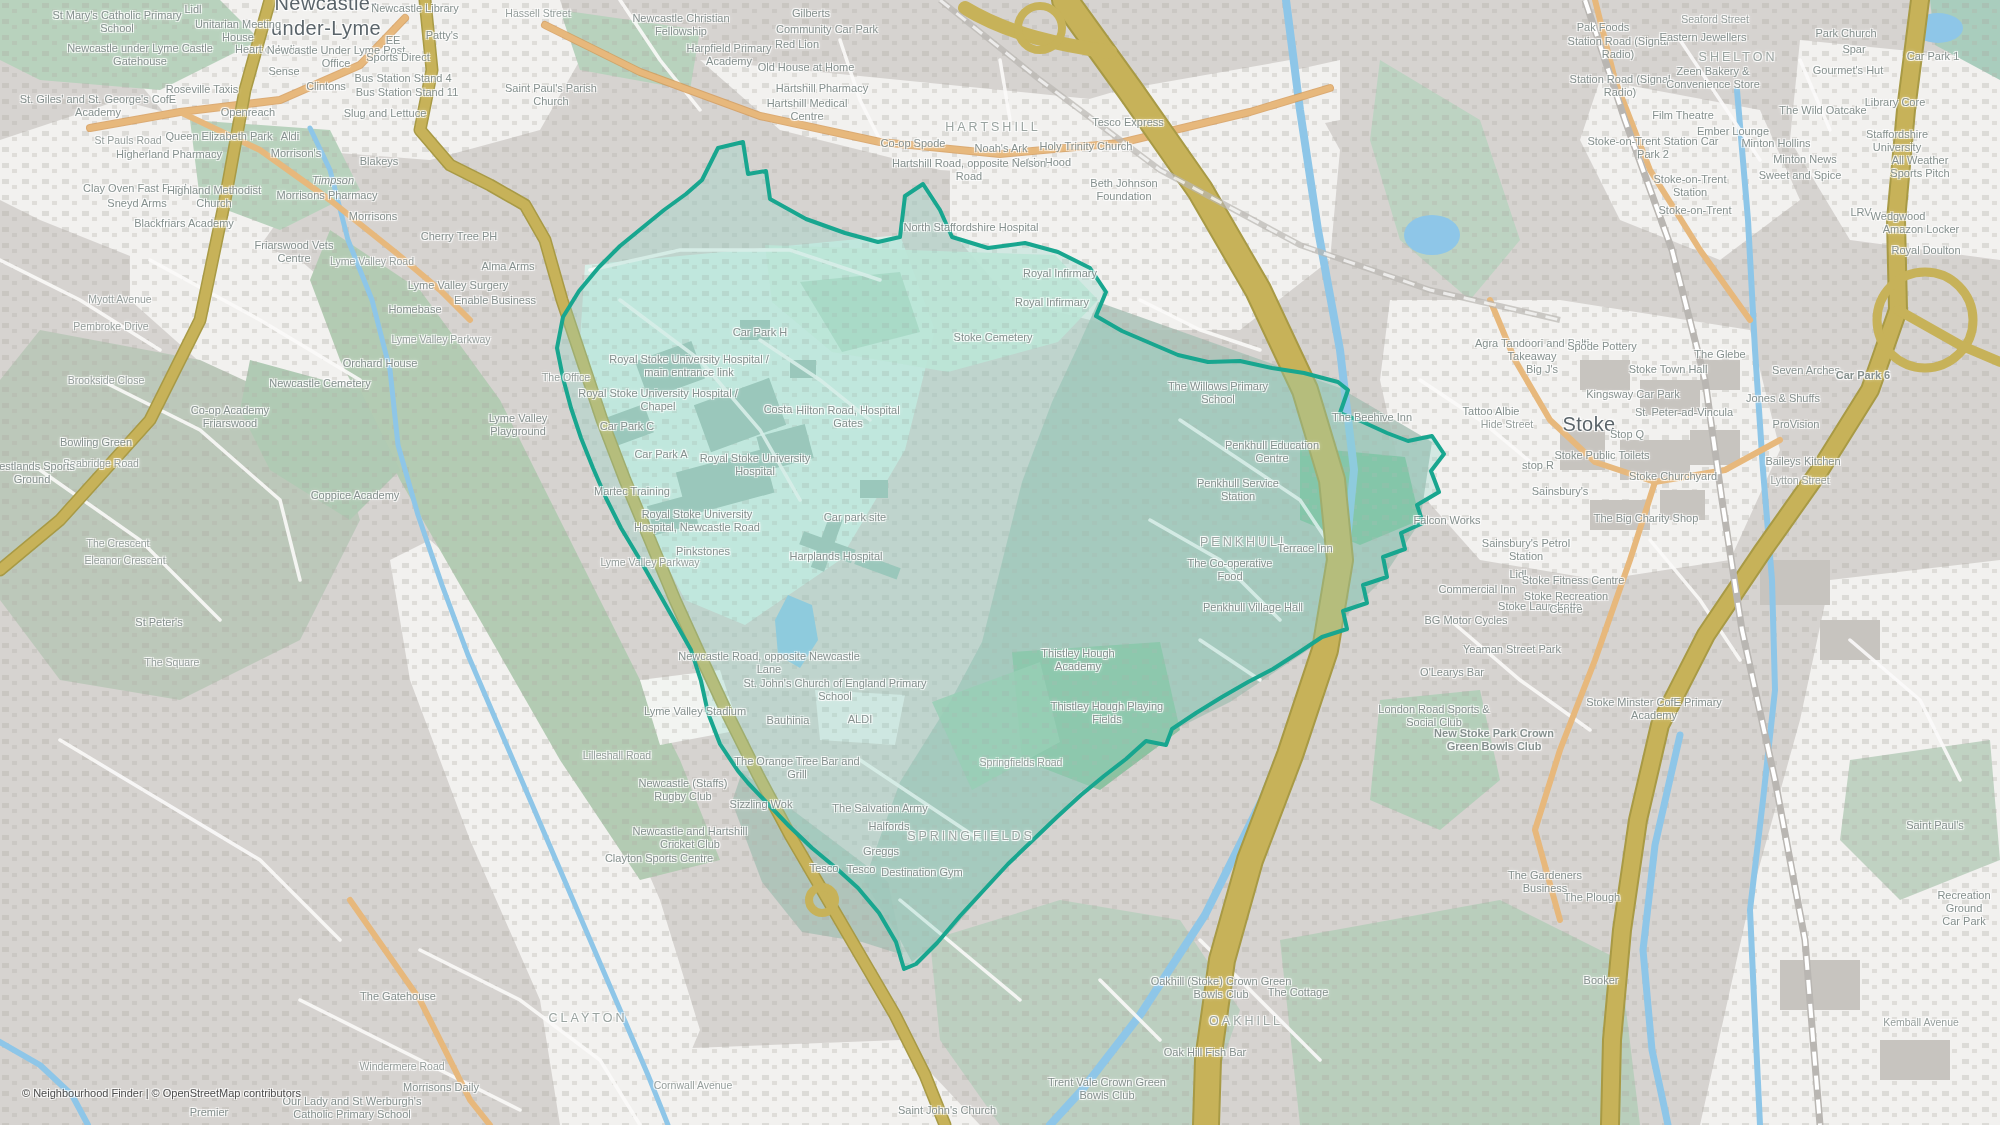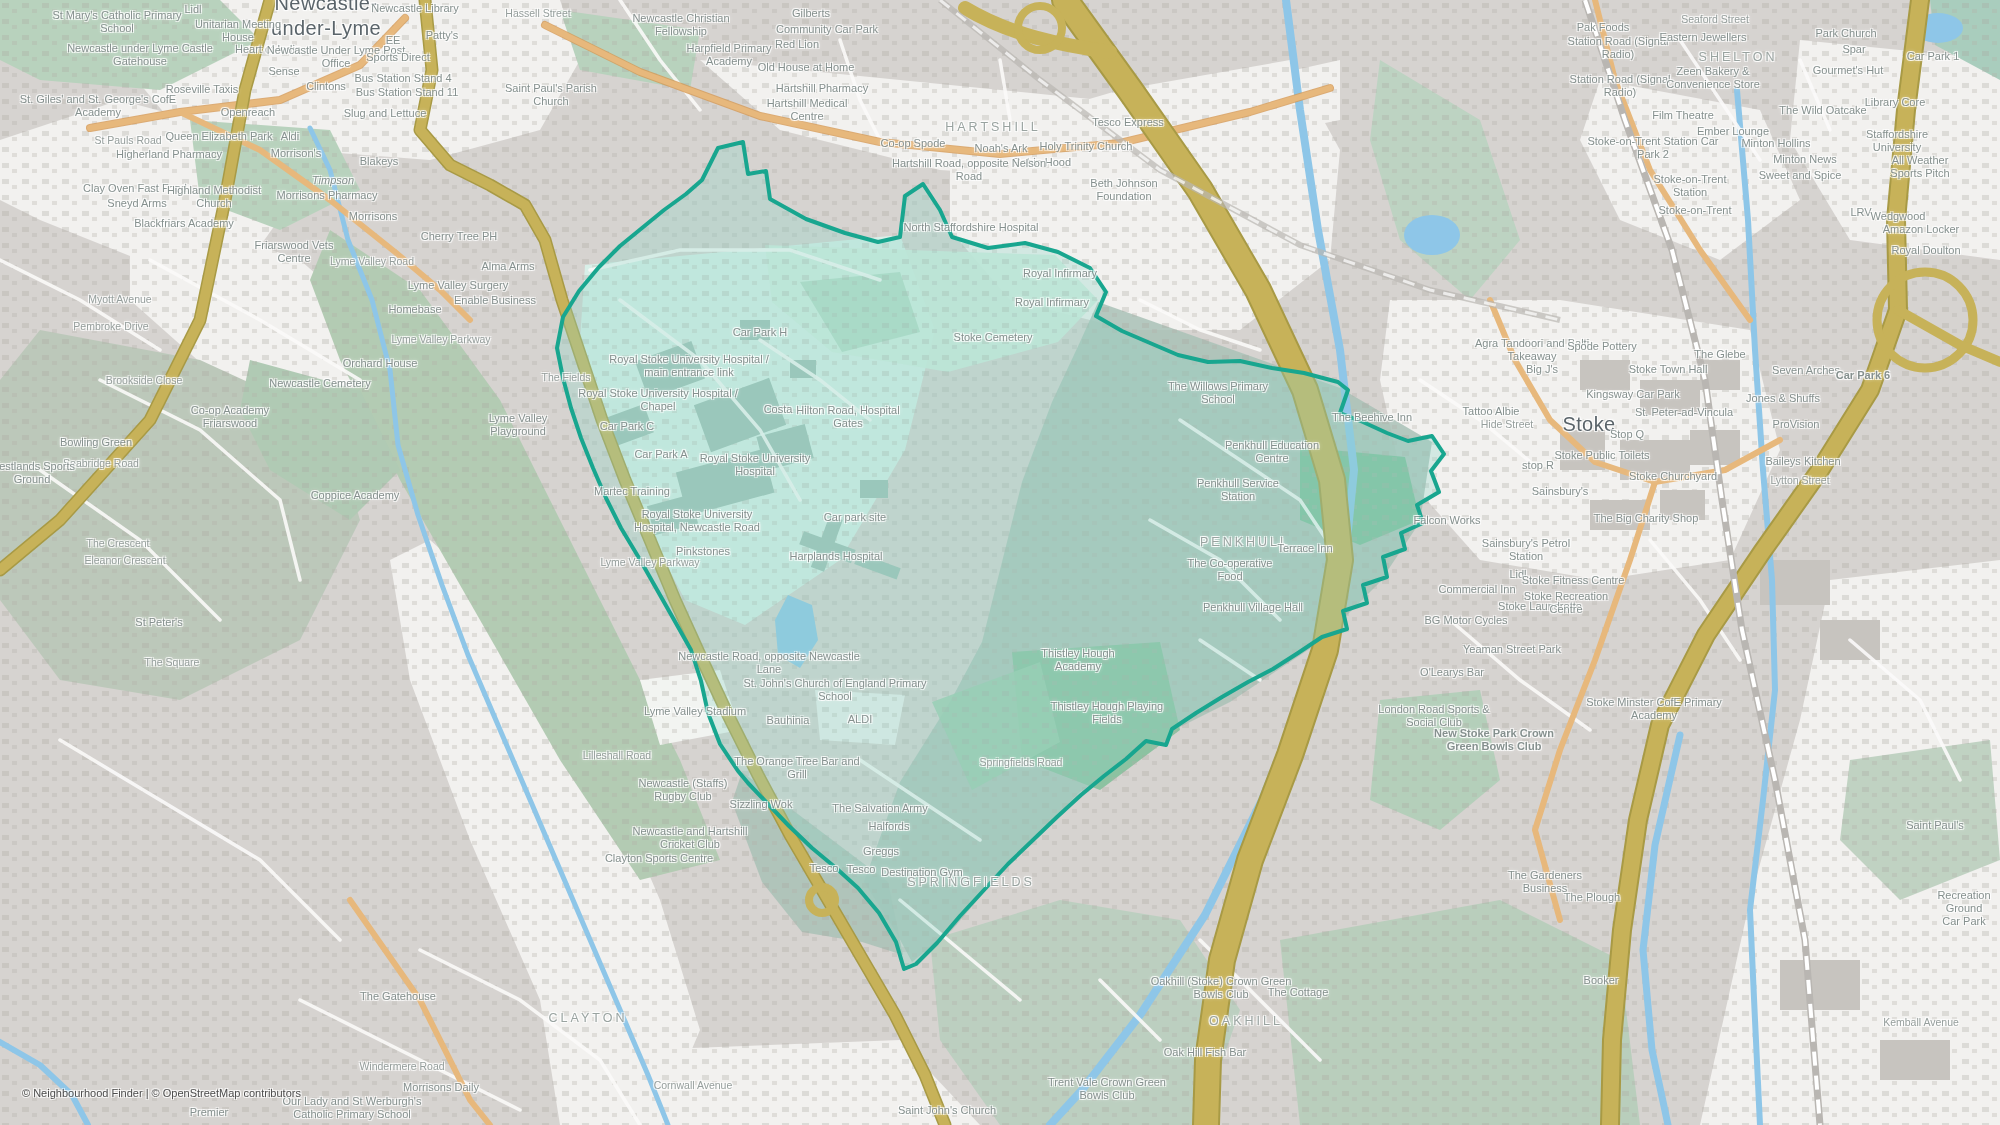--- a/index.html
+++ b/index.html
@@ -192,21 +192,21 @@
 
     <polygon points="718,148 743,142 748,174 766,171 770,199 806,219 845,233 878,242 900,237 905,196 923,184 940,210 952,237 988,248 1025,243 1058,252 1090,268 1106,292 1096,316 1122,331 1150,343 1178,355 1208,362 1240,361 1272,368 1304,373 1338,382 1348,390 1340,413 1363,422 1387,433 1408,441 1432,436 1444,454 1431,471 1439,492 1417,505 1423,523 1401,533 1405,549 1383,557 1387,577 1363,585 1367,603 1343,611 1347,629 1322,637 1298,653 1273,669 1248,682 1222,697 1196,713 1172,729 1166,745 1146,741 1126,759 1104,776 1081,795 1057,817 1033,840 1008,864 984,890 960,916 937,943 916,964 904,969 896,942 879,913 858,888 836,868 812,848 789,826 767,803 748,783 738,771 720,744 708,713 701,681 691,650 673,618 656,588 639,558 621,528 606,498 593,468 581,438 571,408 563,378 557,348 563,317 579,291 599,267 620,246 642,228 664,210 686,194 702,180" style="fill:var(--c-boundary-fill); stroke:var(--c-boundary)" stroke-width="4" stroke-linejoin="round"></polygon>
   </svg>
 
   <div id="label-layer">
       <div class="lbl city" style="left: 326px; top: 16px; max-width: 130px;">Newcastle-under-Lyme</div>
       <div class="lbl city" style="left: 1589px; top: 424px;">Stoke</div>
       <div class="lbl area" style="left: 993px; top: 127px;">HARTSHILL</div>
       <div class="lbl area" style="left: 1738px; top: 57px;">SHELTON</div>
       <div class="lbl area" style="left: 1245px; top: 542px;">PENKHULL</div>
-      <div class="lbl area" style="left: 971px; top: 836px; margin-top: 46px;">SPRINGFIELDS</div>
+      <div class="lbl area" style="left: 971px; top: 836px;">SPRINGFIELDS</div>
       <div class="lbl area" style="left: 588px; top: 1018px;">CLAYTON</div>
       <div class="lbl area" style="left: 1246px; top: 1021px;">OAKHILL</div>
       <div class="lbl poi" style="left: 117px; top: 22px; max-width: 150px;">St Mary's Catholic Primary School</div>
       <div class="lbl poi" style="left: 193px; top: 9px;">Lidl</div>
       <div class="lbl poi" style="left: 415px; top: 8px;">Newcastle Library</div>
       <div class="lbl road" style="left: 538px; top: 13px;">Hassell Street</div>
       <div class="lbl poi" style="left: 238px; top: 31px; max-width: 110px;">Unitarian Meeting House</div>
       <div class="lbl poi" style="left: 140px; top: 55px; max-width: 170px;">Newcastle under Lyme Castle Gatehouse</div>
       <div class="lbl poi" style="left: 268px; top: 49px;">Heart of India</div>
       <div class="lbl poi" style="left: 393px; top: 40px;">EE</div>
@@ -241,24 +241,24 @@
       <div class="lbl road" style="left: 111px; top: 326px;">Pembroke Drive</div>
       <div class="lbl poi" style="left: 380px; top: 363px;">Orchard House</div>
       <div class="lbl poi" style="left: 320px; top: 383px;">Newcastle Cemetery</div>
       <div class="lbl poi" style="left: 415px; top: 309px;">Homebase</div>
       <div class="lbl poi" style="left: 459px; top: 236px;">Cherry Tree PH</div>
       <div class="lbl poi" style="left: 508px; top: 266px;">Alma Arms</div>
       <div class="lbl poi" style="left: 458px; top: 285px;">Lyme Valley Surgery</div>
       <div class="lbl poi" style="left: 495px; top: 300px;">Enable Business</div>
       <div class="lbl road" style="left: 441px; top: 339px;">Lyme Valley Parkway</div>
       <div class="lbl poi" style="left: 518px; top: 425px; max-width: 100px;">Lyme Valley Playground</div>
-      <div class="lbl road" style="left: 566px; top: 377px;">The Fields</div>
+      <div class="lbl road" style="left: 566px; top: 377px;">The Office</div>
       <div class="lbl poi" style="left: 230px; top: 417px; max-width: 120px;">Co-op Academy Friarswood</div>
       <div class="lbl poi" style="left: 355px; top: 495px;">Coppice Academy</div>
-      <div class="lbl road" style="left: 106px; top: 380px; margin-left: 38px;">Brookside Close</div>
+      <div class="lbl road" style="left: 106px; top: 380px;">Brookside Close</div>
       <div class="lbl poi" style="left: 96px; top: 442px;">Bowling Green</div>
       <div class="lbl road" style="left: 101px; top: 463px;">Seabridge Road</div>
       <div class="lbl poi" style="left: 32px; top: 473px; max-width: 100px;">Westlands Sports Ground</div>
       <div class="lbl road" style="left: 118px; top: 543px;">The Crescent</div>
       <div class="lbl road" style="left: 125px; top: 560px;">Eleanor Crescent</div>
       <div class="lbl poi" style="left: 159px; top: 622px;">St Peter's</div>
       <div class="lbl road" style="left: 172px; top: 662px;">The Square</div>
       <div class="lbl road" style="left: 617px; top: 755px;">Lilleshall Road</div>
       <div class="lbl poi" style="left: 695px; top: 711px;">Lyme Valley Stadium</div>
       <div class="lbl poi" style="left: 683px; top: 790px; max-width: 110px;">Newcastle (Staffs) Rugby Club</div>

